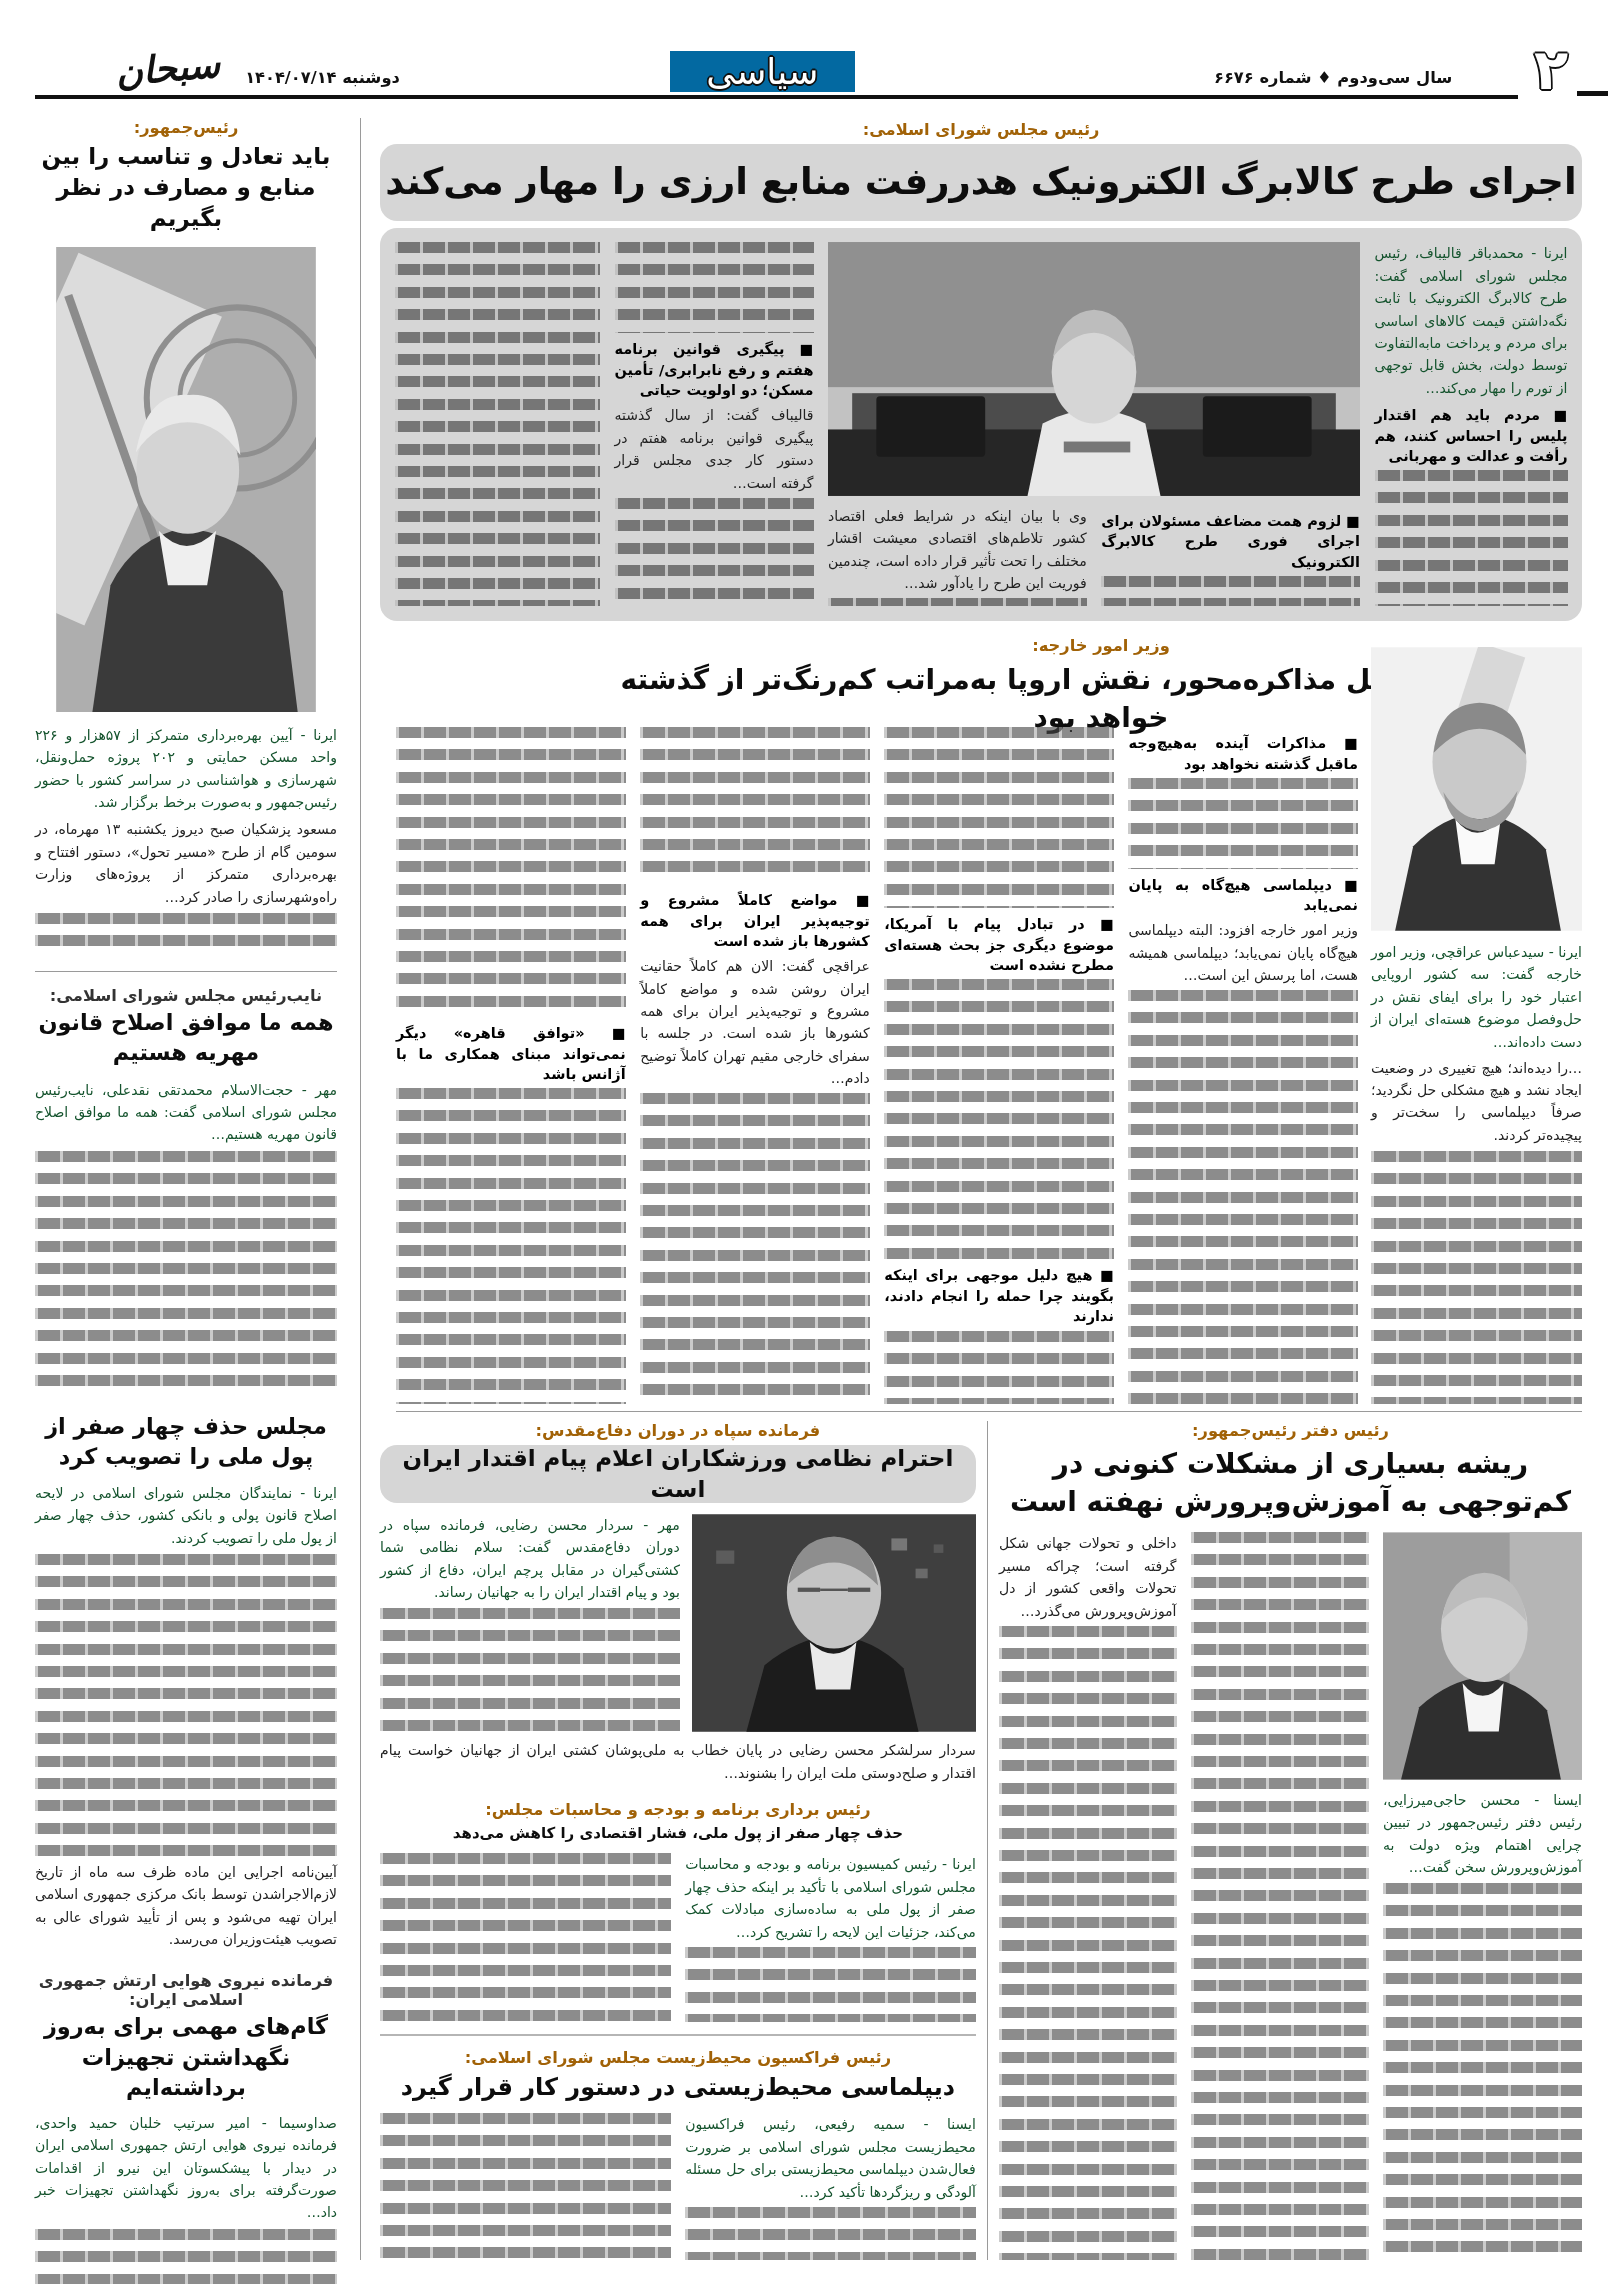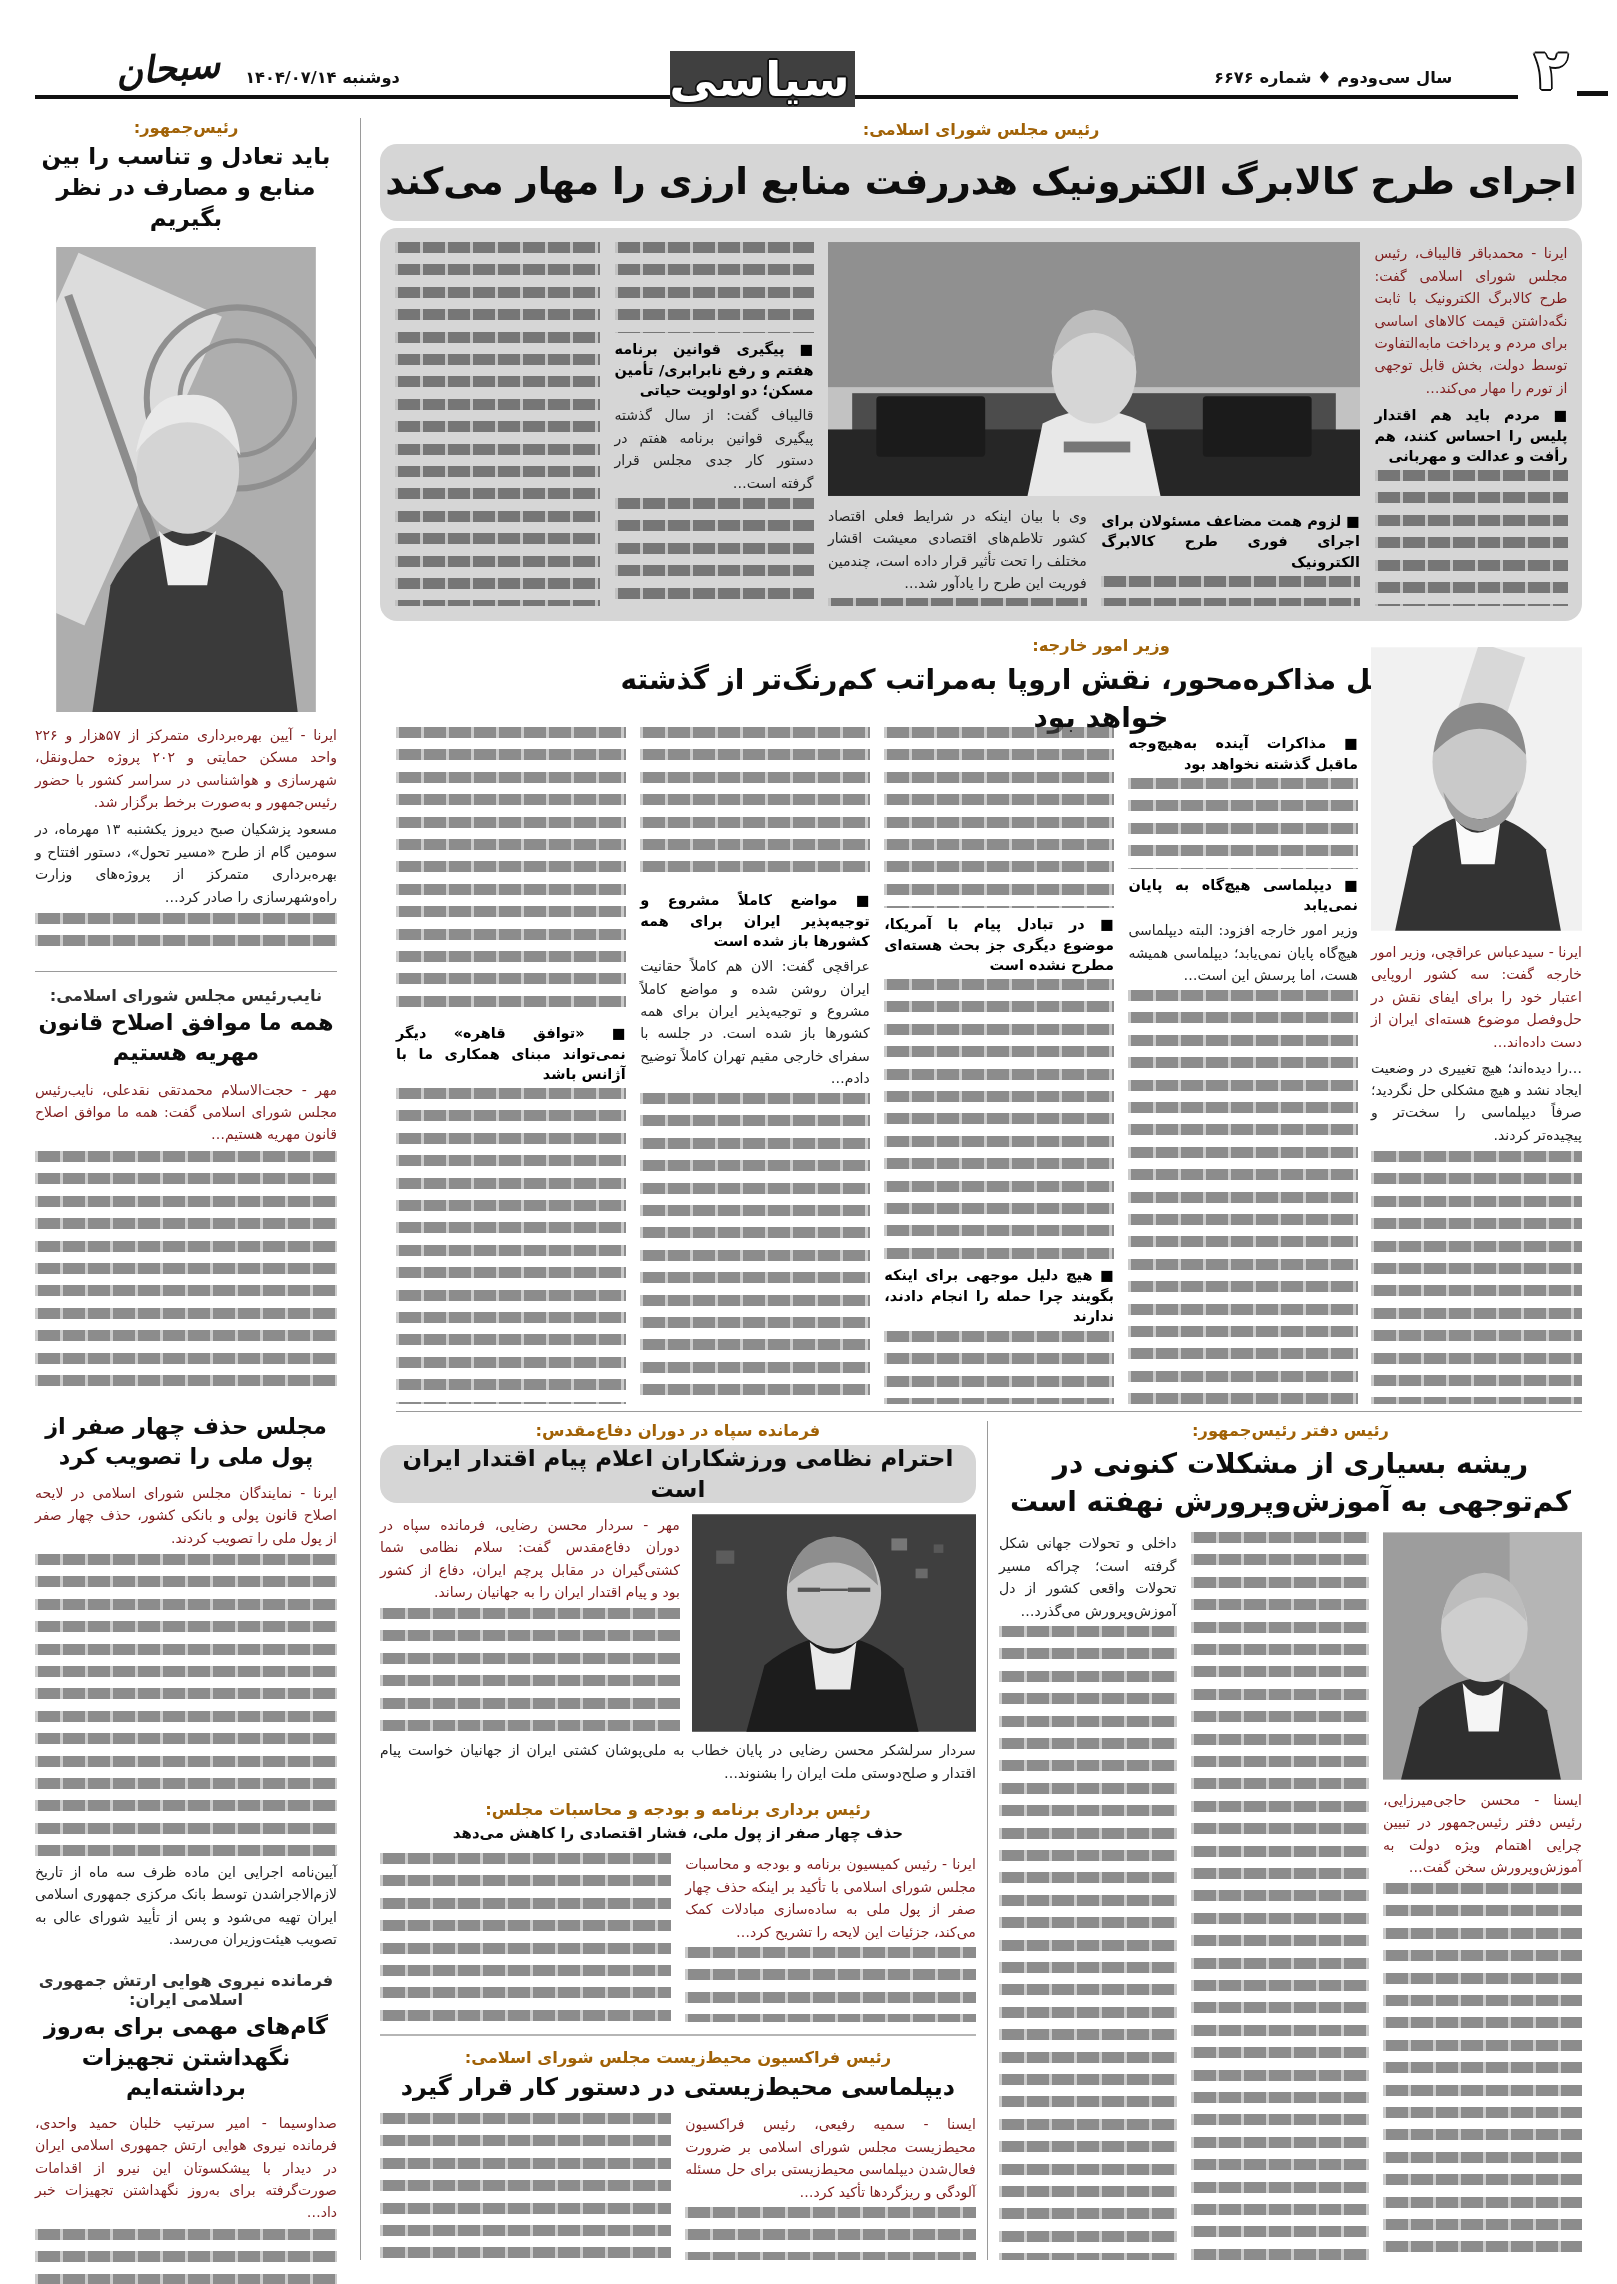--- a/index.html
+++ b/index.html
@@ -5,21 +5,21 @@
   html,body{margin:0;padding:0;background:#e8e8e8;}
   #page{position:relative;width:1618px;height:2284px;background:#ffffff;overflow:hidden;
         font-family:"DejaVu Sans",sans-serif;color:#111;direction:rtl;}
   .abs{position:absolute;}
   .rule{background:#111;}
   .kicker{font-weight:bold;color:#a16207;text-align:center;font-size:16.3px;}
   .kicker.dark{color:#333;}
   .headline{font-weight:bold;color:#0d0d0d;text-align:center;line-height:1.35;}
   .graybox{background:#d6d6d6;border-radius:17px;}
   .bodytxt{font-size:14px;line-height:22.4px;text-align:justify;color:#222;}
-  .lead{font-size:14px;line-height:22.4px;text-align:justify;color:#7f1d1d;}
+  .lead{font-size:14px;line-height:22.4px;text-align:justify;color:#14532d;}
   .subhead{font-weight:bold;font-size:14.5px;line-height:20.5px;color:#000;text-align:justify;margin:6px 0 3.6px;}
   .fill{background-image:
         repeating-linear-gradient(90deg, rgba(255,255,255,.55) 0 3px, rgba(255,255,255,0) 3px 25px),
         repeating-linear-gradient(180deg, #474747 0 11px, rgba(0,0,0,0) 11px 22.4px);
         opacity:.62;}
   .fill.ongray{background-image:
         repeating-linear-gradient(90deg, rgba(214,214,214,.8) 0 3px, rgba(214,214,214,0) 3px 25px),
         repeating-linear-gradient(180deg, #3c3c3c 0 11px, rgba(0,0,0,0) 11px 22.4px);}
   .vdiv{background:#9a9a9a;width:1.2px;}
   .hdiv{background:#9a9a9a;height:1.2px;}
@@ -34,21 +34,21 @@
 
 <div id="page">
 
   <div class="abs rule" style="left:36px;top:95px;width:1483px;height:3.6px;"></div>
   <div class="abs rule" style="left:1578px;top:91px;width:31px;height:4.8px;"></div>
 
   <div class="abs" style="left:118px;top:47px;width:103px;font-size:37px;font-weight:bold;font-style:italic;transform:rotate(-5deg);text-align:center;">سبحان</div>
 
   <div class="abs" style="left:233px;top:68px;width:181px;font-size:16.3px;font-weight:bold;text-align:center;">دوشنبه ۱۴۰۴/۰۷/۱۴</div>
 
-  <div class="abs outline" style="left:671px;top:51px;width:175px;font-size:48px;font-weight:bold;text-align:center;background:#404040;padding:0 4.8px;">سیاسی</div>
+  <div class="abs outline" style="left:671px;top:51px;width:175px;font-size:36px;font-weight:normal;text-align:center;background:#0369a1;padding:0 4.8px;">سیاسی</div>
 
   <div class="abs" style="left:1215px;top:68px;width:302px;font-size:16.3px;font-weight:bold;text-align:left;">سال سی‌ودوم ♦ شماره ۶۶۷۶</div>
 
   <div class="abs outline" style="left:1525px;top:37px;width:54px;font-size:56px;font-weight:bold;text-align:center;">۲</div>
 
   <div class="abs vdiv" style="left:361px;top:118px;height:2142px;"></div>
 
   <div class="abs" style="left:36px;top:118px;width:302px;height:2148px;">
 
     <div>

